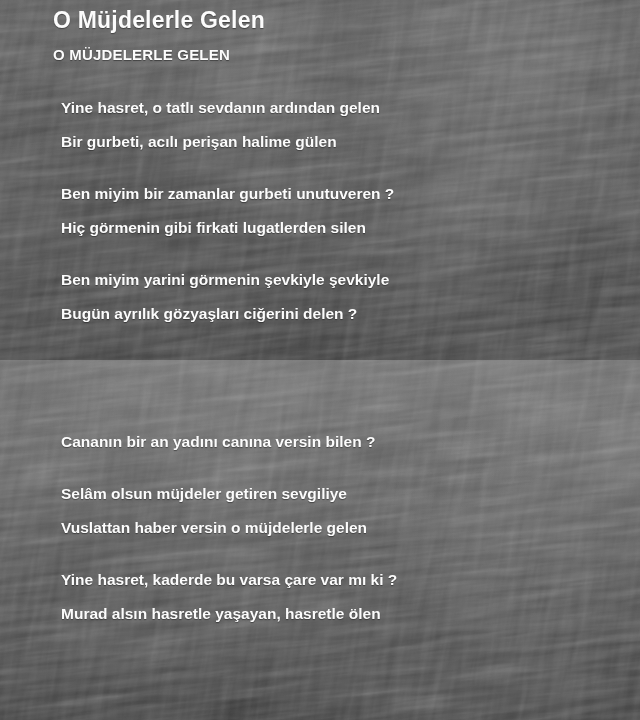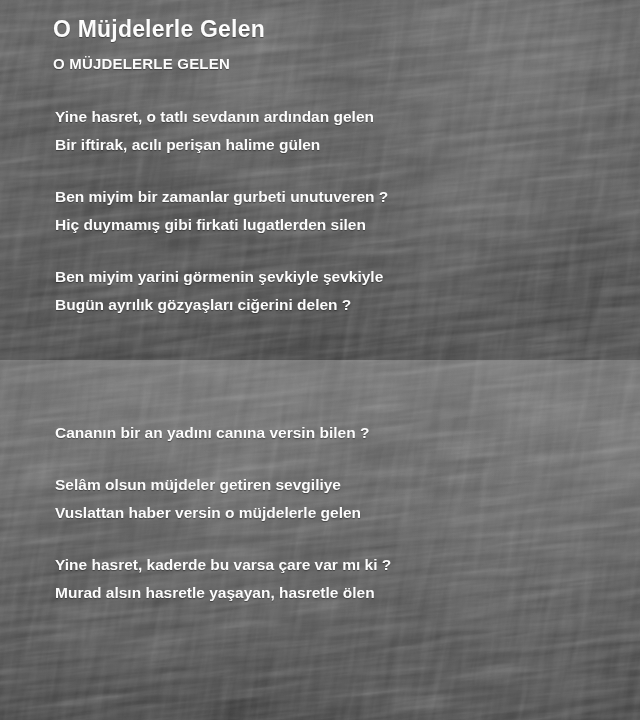--- a/index.html
+++ b/index.html
@@ -28,42 +28,42 @@
   }
   .texture {
     position: absolute;
     top: 0; left: 0;
     pointer-events: none;
   }
   
   .content {
     position: absolute;
     top: 0; left: 0; right: 0; bottom: 0;
-    padding: 16px 36px 0 53px;
+    padding: 7px 36px 0 53px;
     color: #fcfcfc;
     font-weight: 700;
     text-shadow: 0 1px 1px rgba(0,0,0,0.40);
   }
   .page-title {
     margin: 0;
     font-size: 23px;
     line-height: 27px;
     letter-spacing: 0.2px;
   }
   .page-subtitle {
     margin: 12px 0 0 0;
     font-size: 15px;
     line-height: 18px;
     letter-spacing: 0.2px;
   }
   .poem { margin-top: 31px; }
   .section + .section { margin-top: 102px; }
   .stanza { margin: 0 0 26px 0; }
   .line {
-    margin: 2px;
+    margin: 8px;
     font-size: 15.5px;
     line-height: 26px;
     white-space: pre;
   }
 </style>
 </head>
 <body>
 
 <div class="screen">
 
@@ -94,25 +94,25 @@
     <rect x="0" y="0" width="640" height="720" filter="url(#clouds)" opacity="0.22"></rect>
   </svg>
 
   <div class="content" style="color: rgb(252, 252, 252);">
     <h1 class="page-title">O Müjdelerle Gelen</h1>
     <div class="page-subtitle">O MÜJDELERLE GELEN</div>
     <div class="poem">
         <div class="section">
           <div class="stanza">
             <p class="line">Yine hasret, o tatlı sevdanın ardından gelen</p>
-            <p class="line">Bir iftirak, acılı perişan halime gülen</p>
+            <p class="line">Bir gurbeti, acılı perişan halime gülen</p>
           </div>
           <div class="stanza">
             <p class="line">Ben miyim bir zamanlar gurbeti unutuveren ?</p>
-            <p class="line">Hiç duymamış gibi firkati lugatlerden silen</p>
+            <p class="line">Hiç görmenin gibi firkati lugatlerden silen</p>
           </div>
           <div class="stanza">
             <p class="line">Ben miyim yarini görmenin şevkiyle şevkiyle</p>
             <p class="line">Bugün ayrılık gözyaşları ciğerini delen ?</p>
           </div>
         </div>
         <div class="section">
           <div class="stanza">
             <p class="line">Cananın bir an yadını canına versin bilen ?</p>
           </div>

